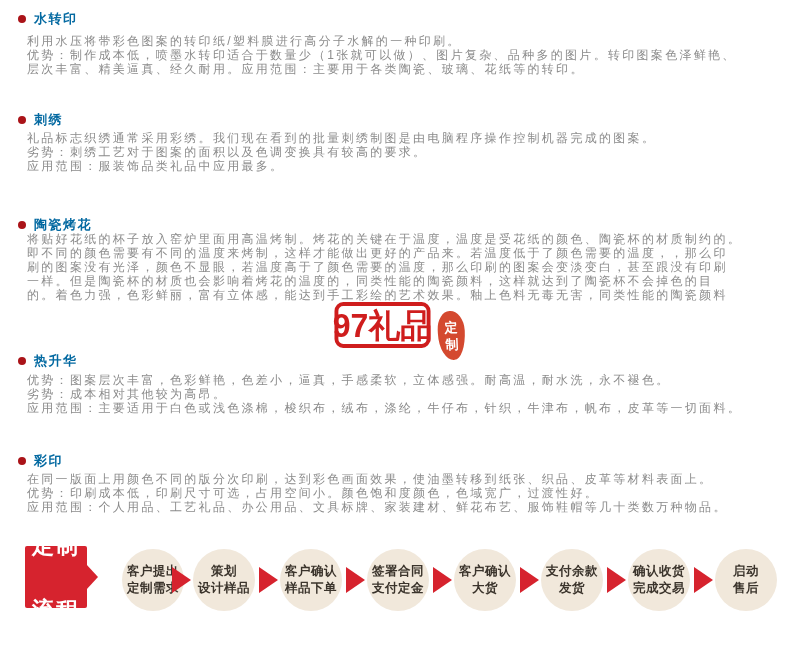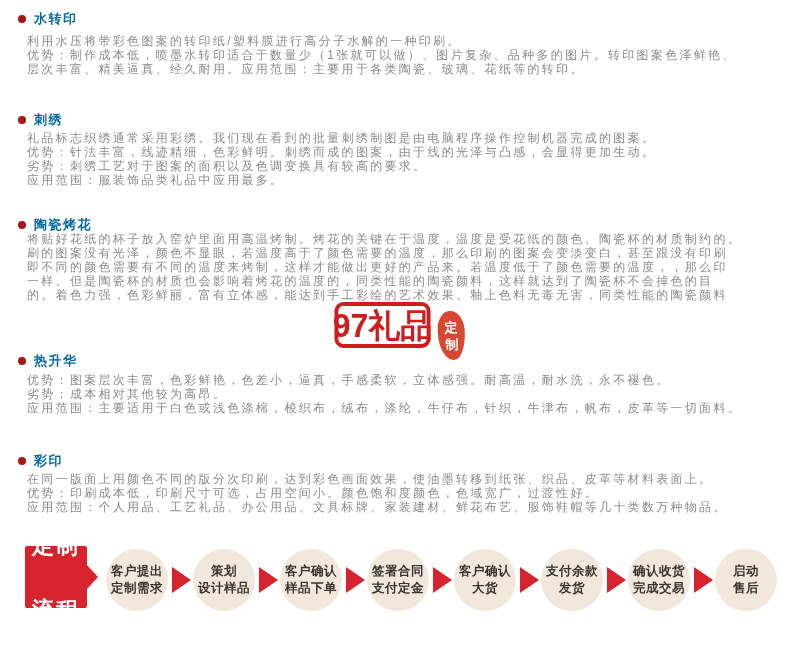--- a/index.html
+++ b/index.html
@@ -73,35 +73,34 @@
     </div>
   </div>
 
   <div class="sec">
     <div class="sec-title" style="top:111px">
       <span class="bullet"></span>
       <span>刺绣</span>
     </div>
     <div class="sec-body" style="top:131px">
       <div class="bline">礼品标志织绣通常采用彩绣。我们现在看到的批量刺绣制图是由电脑程序操作控制机器完成的图案。</div>
-      <div class="bline">优势：针法丰富，线迹精细，色彩鲜明。刺绣而成的图案，由于线的光泽与凸感，会显得更加生动。</div>
       <div class="bline">劣势：刺绣工艺对于图案的面积以及色调变换具有较高的要求。</div>
       <div class="bline">应用范围：服装饰品类礼品中应用最多。</div>
     </div>
   </div>
 
   <div class="sec">
     <div class="sec-title" style="top:216px">
       <span class="bullet"></span>
       <span>陶瓷烤花</span>
     </div>
     <div class="sec-body" style="top:232px">
       <div class="bline">将贴好花纸的杯子放入窑炉里面用高温烤制。烤花的关键在于温度，温度是受花纸的颜色、陶瓷杯的材质制约的。</div>
+      <div class="bline">即不同的颜色需要有不同的温度来烤制，这样才能做出更好的产品来。若温度低于了颜色需要的温度，，那么印</div>
       <div class="bline">刷的图案没有光泽，颜色不显眼，若温度高于了颜色需要的温度，那么印刷的图案会变淡变白，甚至跟没有印刷</div>
-      <div class="bline">即不同的颜色需要有不同的温度来烤制，这样才能做出更好的产品来。若温度低于了颜色需要的温度，，那么印</div>
       <div class="bline">一样。但是陶瓷杯的材质也会影响着烤花的温度的，同类性能的陶瓷颜料，这样就达到了陶瓷杯不会掉色的目</div>
       <div class="bline">的。着色力强，色彩鲜丽，富有立体感，能达到手工彩绘的艺术效果。釉上色料无毒无害，同类性能的陶瓷颜料</div>
     </div>
   </div>
 
   <div class="sec">
     <div class="sec-title" style="top:352px">
       <span class="bullet"></span>
       <span>热升华</span>
     </div>
@@ -130,21 +129,21 @@
     <span>制</span>
   </div>
 
   <div class="flow">
     <div class="flow-label">
       <div>定制</div>
       <div>流程</div>
       <span class="flow-tip"></span>
     </div>
 
-    <div class="step" style="left:106px">
+    <div class="step" style="left:122px">
       <div>客户提出</div>
       <div>定制需求</div>
     </div>
     <span class="arrow" style="left:172px"></span>
 
     <div class="step" style="left:193px">
       <div>策划</div>
       <div>设计样品</div>
     </div>
     <span class="arrow" style="left:259px"></span>

